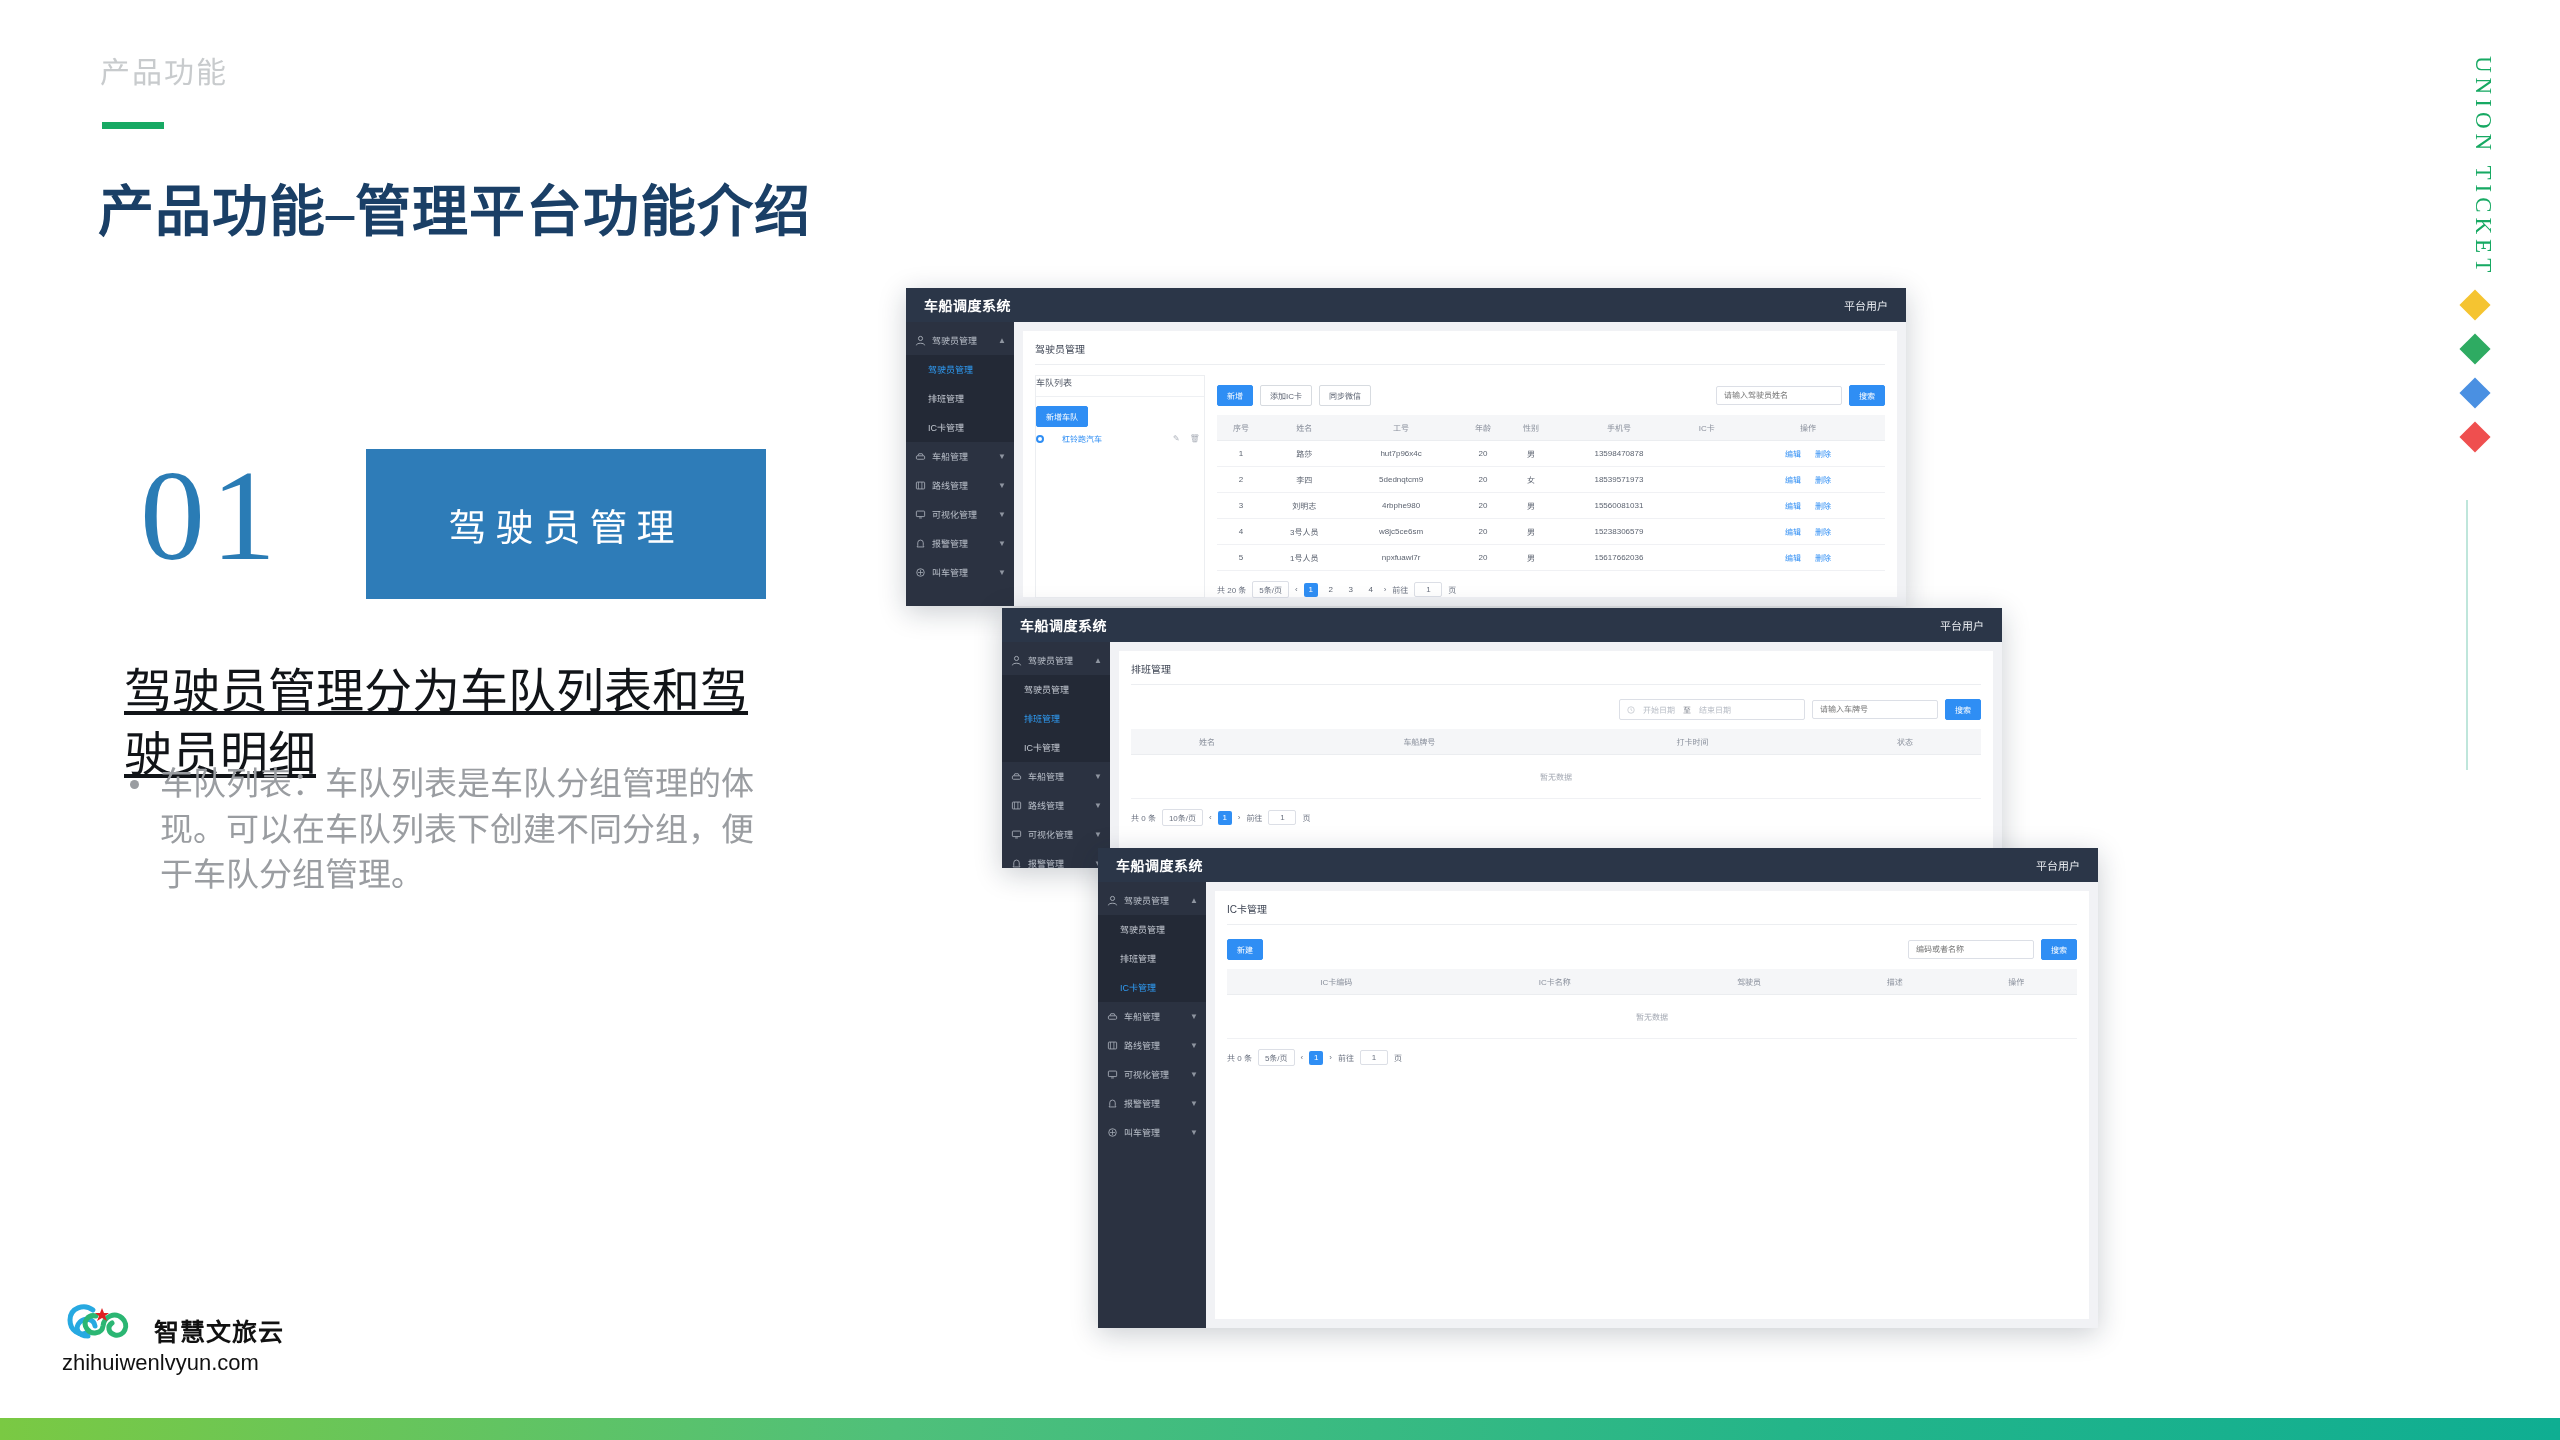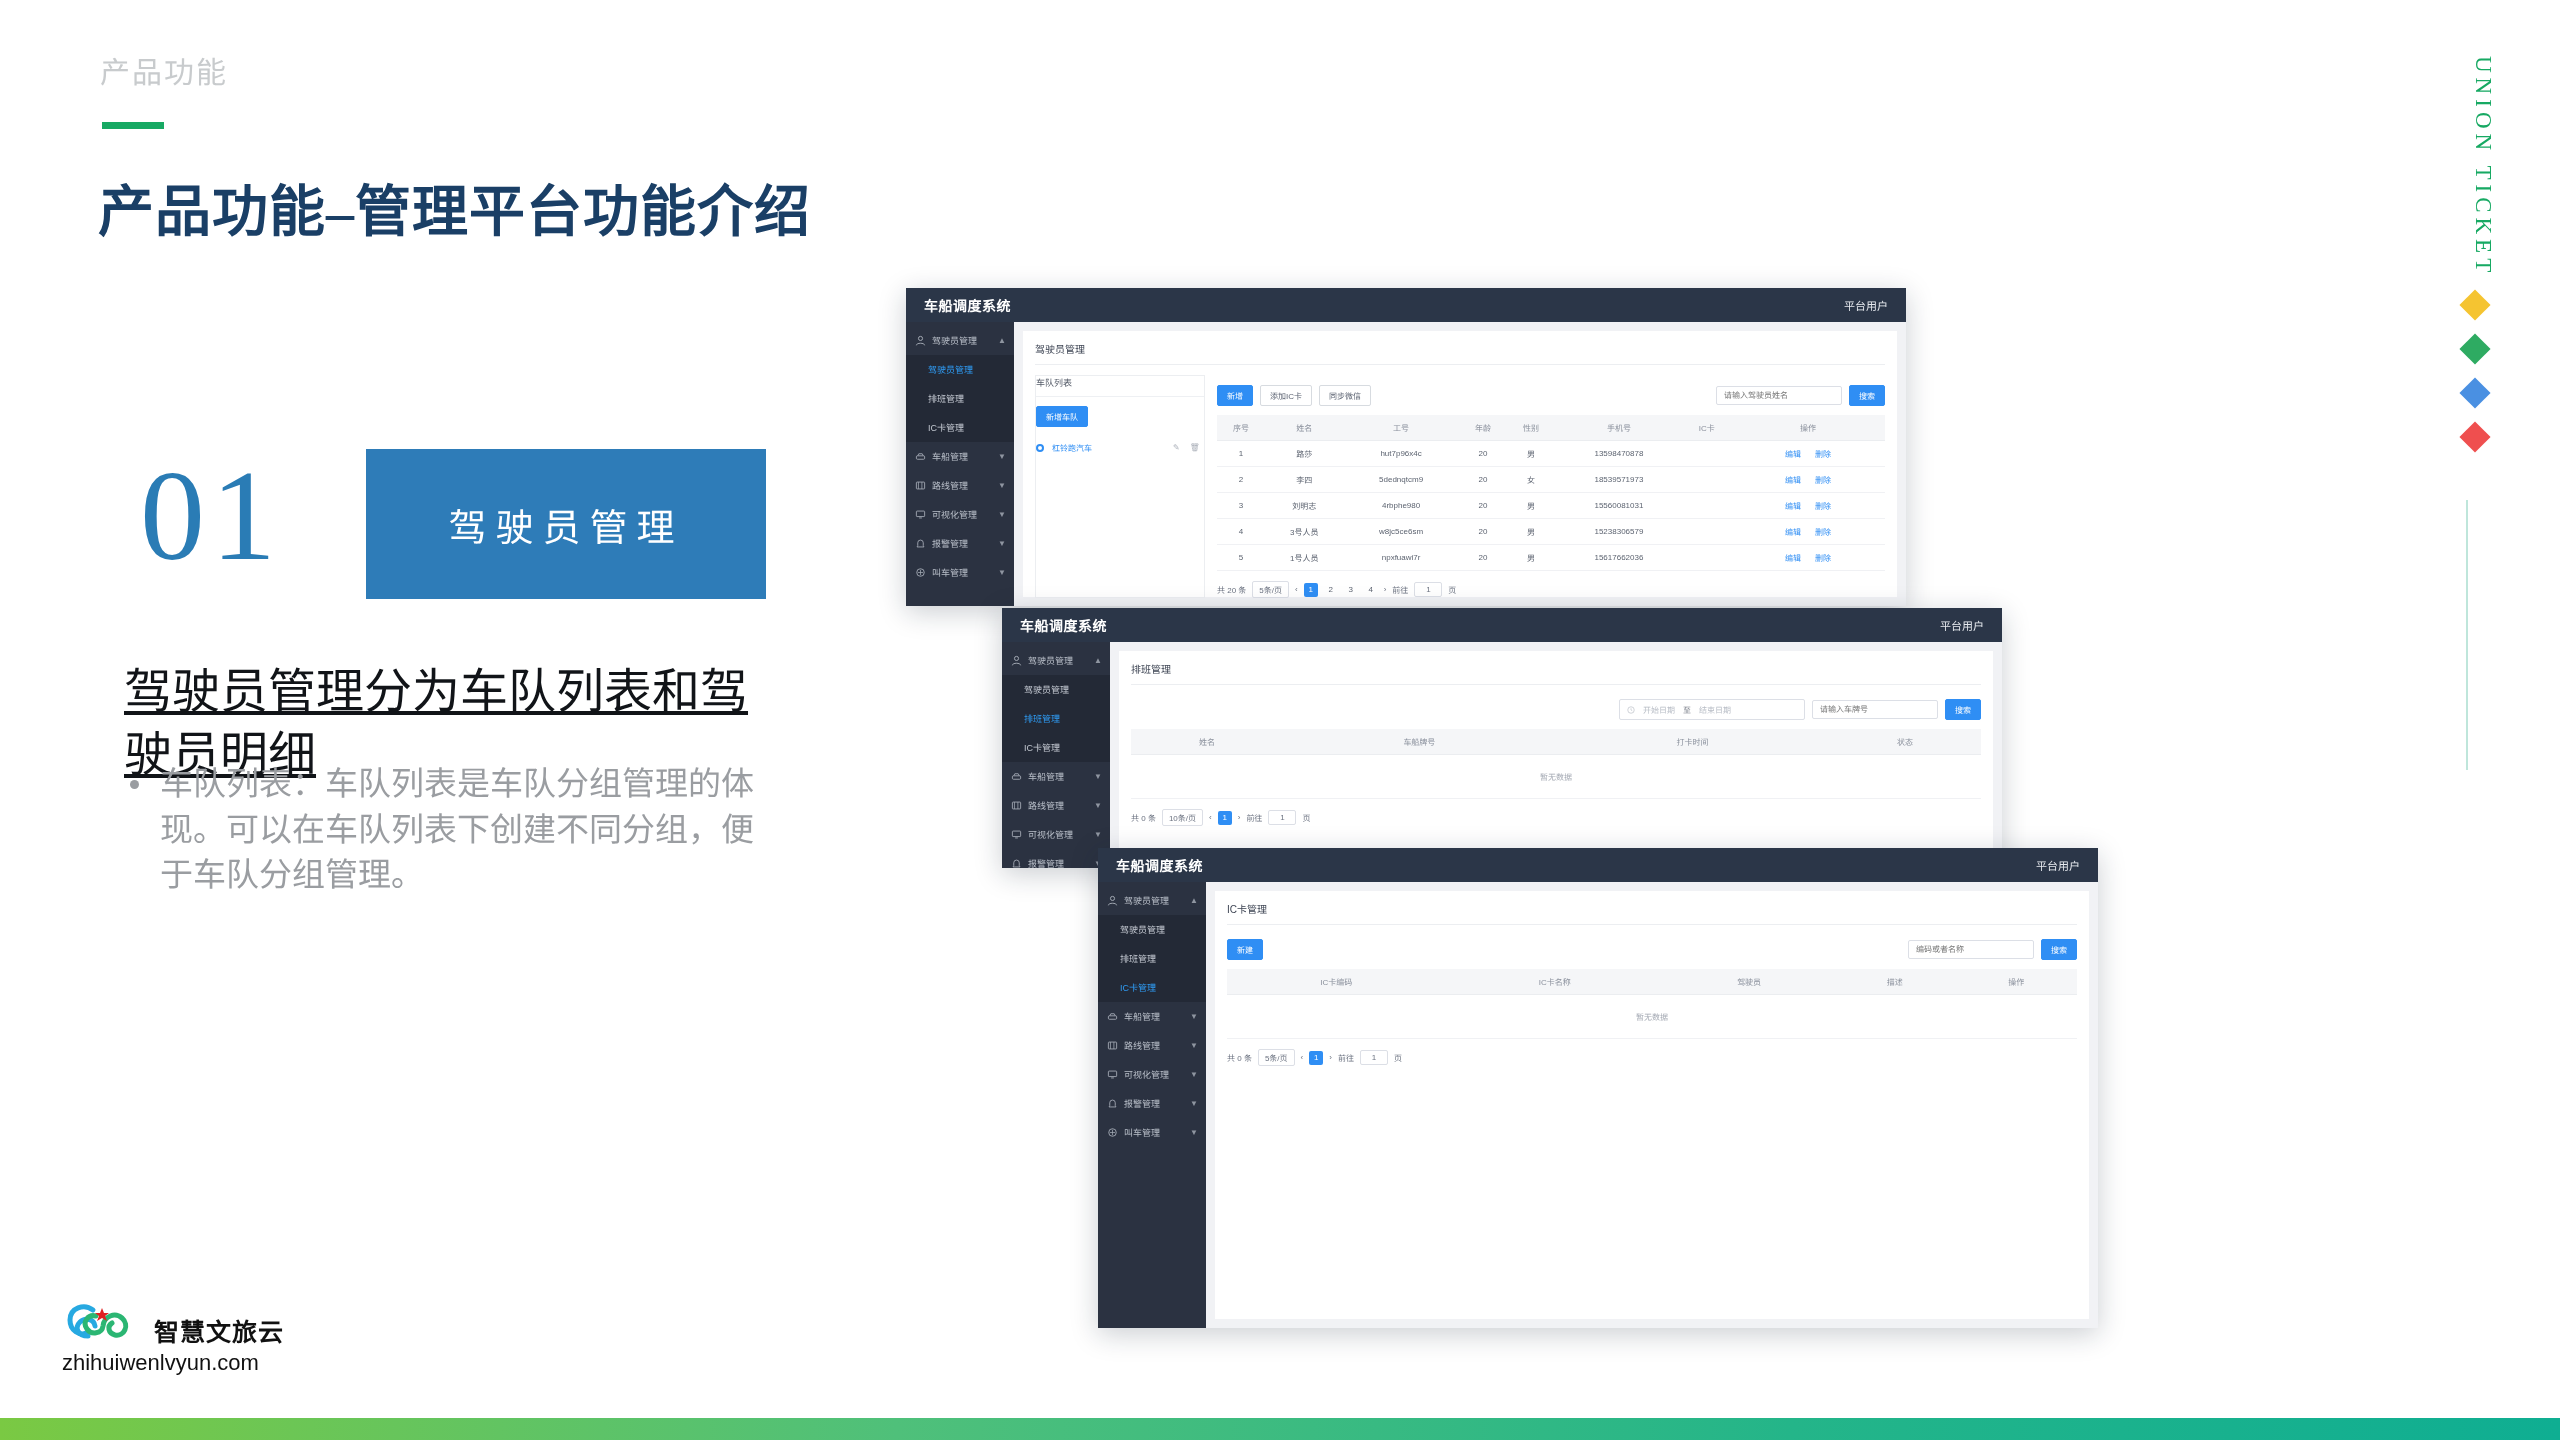--- a/index.html
+++ b/index.html
@@ -116,21 +116,21 @@
   .empty{font-size:8px;color:#a4a9b3;text-align:center;padding:16px 0;}
   .pager{display:flex;align-items:center;gap:6px;margin-top:10px;font-size:8px;color:#6b7280;}
   .pg{min-width:14px;height:14px;line-height:14px;text-align:center;border-radius:2px;color:#5d6471;}
   .pg.on{background:#2f8ef4;color:#fff;}
   .sel{border:1px solid #dcdfe6;border-radius:2px;padding:2px 6px;color:#6b7280;}
   .jump{border:1px solid #dcdfe6;border-radius:2px;padding:2px 6px;width:14px;text-align:center;}
 
   .fleet{display:flex;gap:12px;margin-top:10px;}
   .fleet-panel{width:170px;border:1px solid #eceef1;box-sizing:border-box;}
   .fleet-h{font-size:9px;color:#545b68;padding-bottom:7px;border-bottom:1px solid #eef0f3;}
-  .fleet-item{display:flex;align-items:center;gap:8px;margin-top:15px;font-size:8px;color:#2f8ef4;}
+  .fleet-item{display:flex;align-items:center;gap:18px;margin-top:6px;font-size:8px;color:#2f8ef4;}
   .radio{width:8px;height:8px;border-radius:50%;border:2px solid #2f8ef4;box-sizing:border-box;background:#fff;}
   .fleet-item .ops{margin-left:auto;color:#aeb3bc;letter-spacing:4px;}
   .fleet-right{flex:1;min-width:0;}
 </style>
 </head>
 <body>
 
 <div class="slide">
 
   <div class="kicker">产品功能</div>

